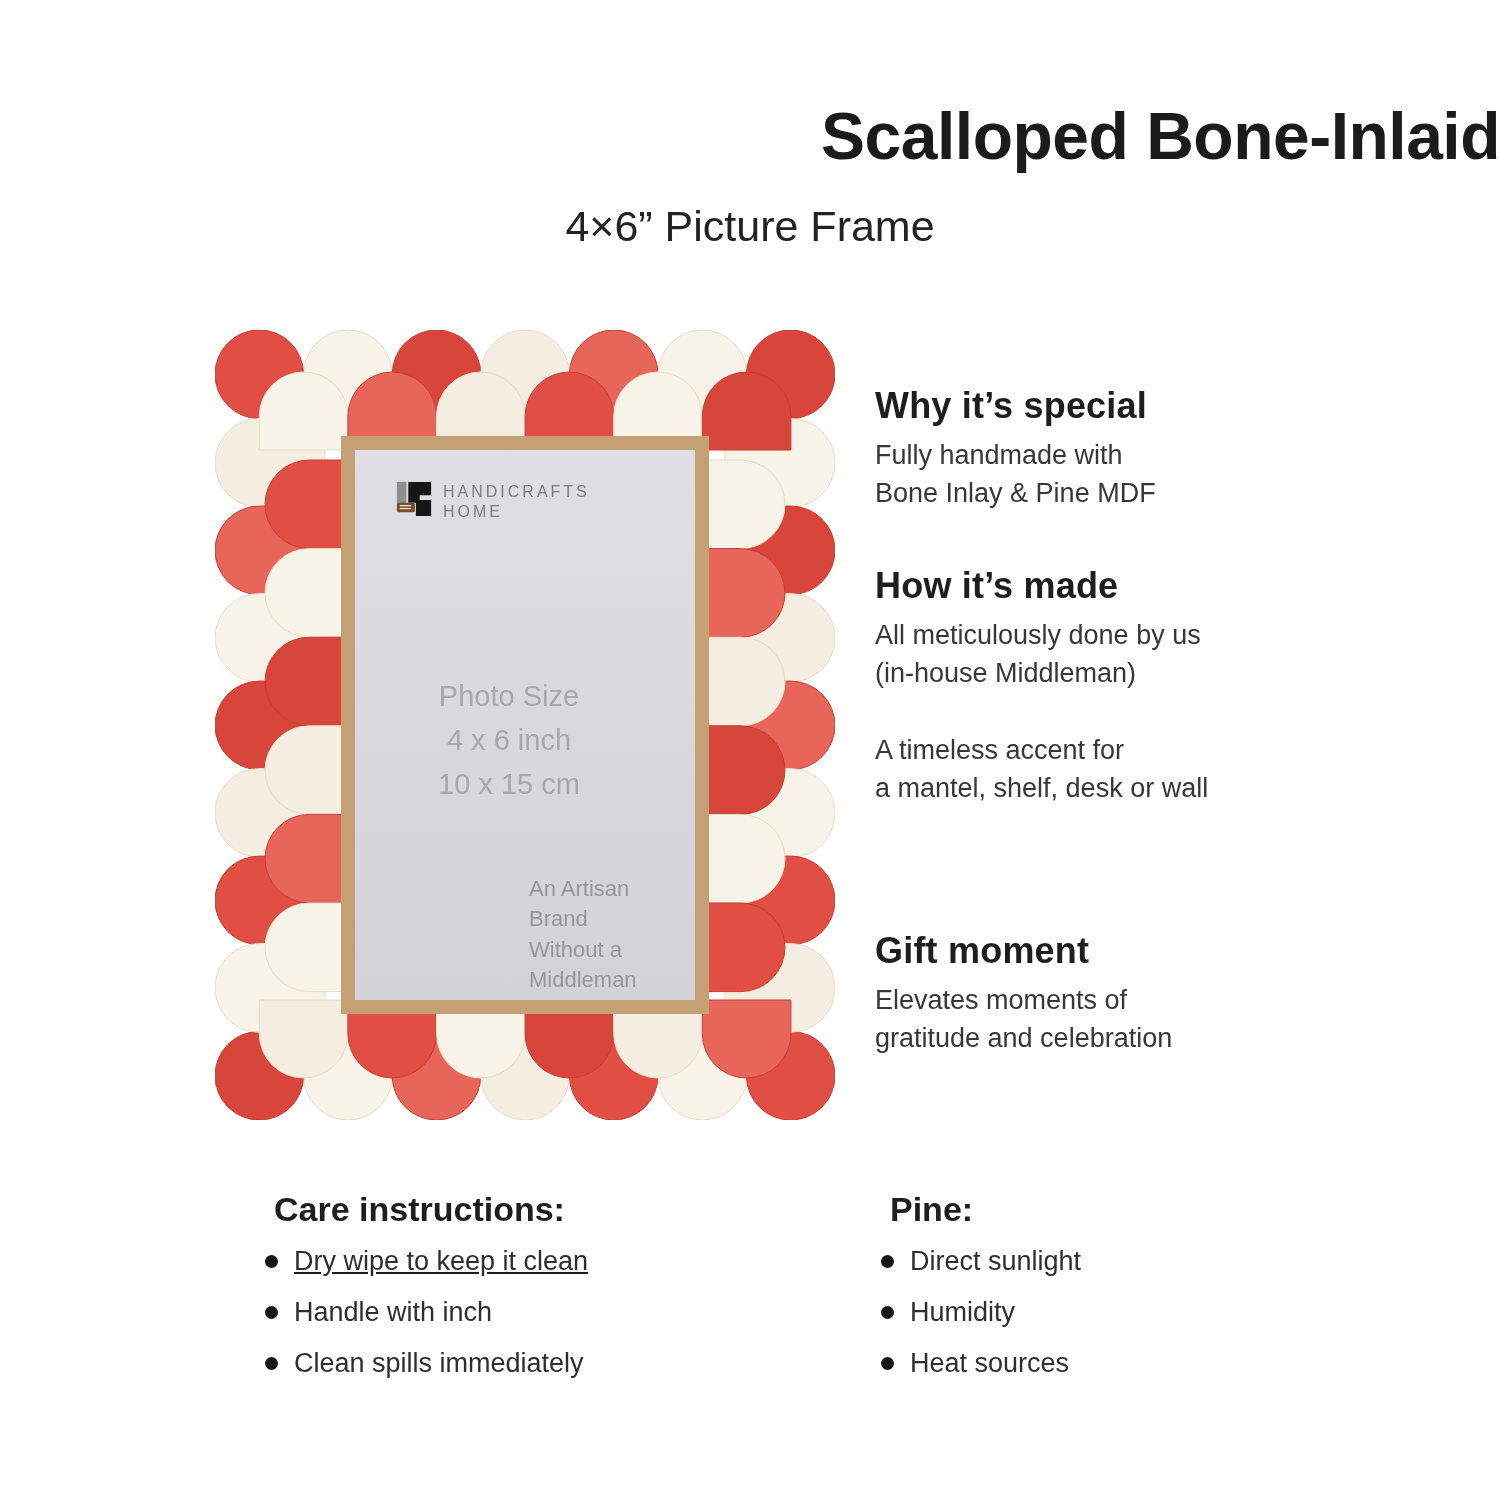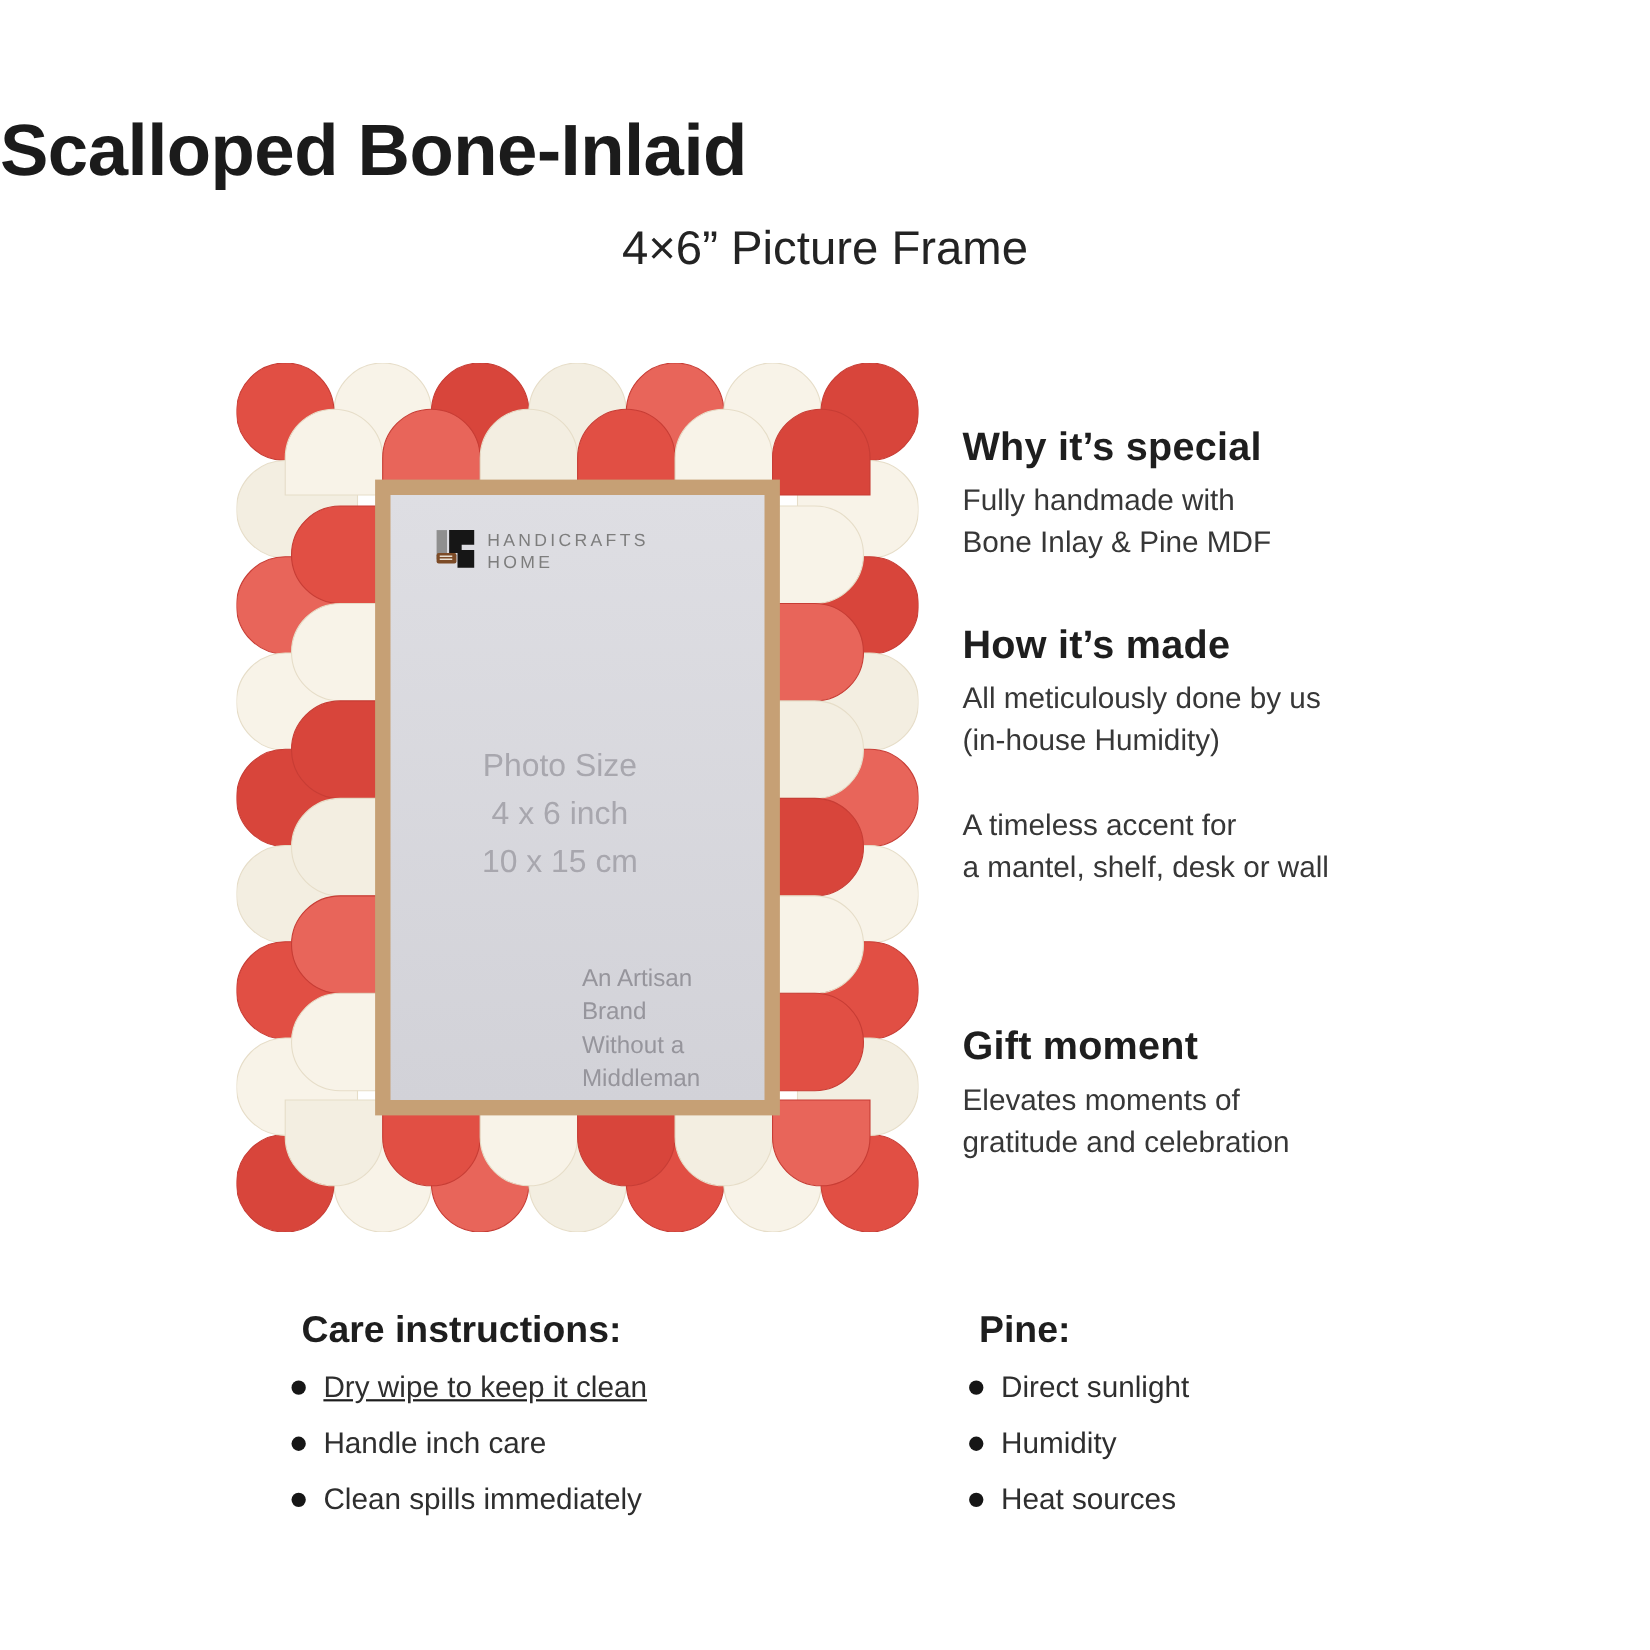--- a/index.html
+++ b/index.html
@@ -1,21 +1,21 @@
 <!DOCTYPE html>
 <html><head>
 <meta charset="utf-8">
 <style>
   html,body{margin:0;padding:0;}
   body{
     width:1500px;height:1500px;position:relative;background:#ffffff;
     font-family:"Liberation Sans", sans-serif;color:#1d1d1d;overflow:hidden;
   }
   .title{
-    position:absolute;left:0;right:0;top:98px;text-align:left;
+    position:absolute;left:0;right:0;top:98px;text-align:right;
     font-size:66px;font-weight:800;letter-spacing:-0.5px;color:#1b1b1b;margin:0;
   }
   .subtitle{
     position:absolute;left:0;right:0;top:202px;text-align:center;
     font-size:43px;font-weight:400;color:#232323;
   }
   
   .frame{position:absolute;left:215px;top:330px;width:620px;height:790px;}
   .frame svg.frame-svg{position:absolute;inset:0;}
   .photo{position:absolute;left:156px;top:120px;width:276px;height:550px;}
@@ -154,42 +154,42 @@
 
 <section>
   <div class="feature" style="top:385px;">
     <h2>Why it’s special</h2>
     <p>Fully handmade with
 Bone Inlay &amp; Pine MDF</p>
   </div>
   <div class="feature" style="top:565px;">
     <h2>How it’s made</h2>
     <p>All meticulously done by us
-(in-house Humidity)</p>
+(in-house Middleman)</p>
   </div>
   <div class="feature" style="top:722px;">
     <p>A timeless accent for
 a mantel, shelf, desk or wall</p>
   </div>
   <div class="feature" style="top:930px;">
     <h2>Gift moment</h2>
     <p>Elevates moments of
 gratitude and celebration</p>
   </div>
 </section>
 
 <section>
   <h2 class="sec-heading" style="left:262px;top:1178px;">Care instructions:</h2>
   <div class="bullet-row" style="left:265px;top:1243px;text-decoration:underline;">
     <span class="dot"></span>
     <span class="bullet-text">Dry wipe to keep it clean</span>
   </div>
   <div class="bullet-row" style="left:265px;top:1294px;">
     <span class="dot"></span>
-    <span class="bullet-text">Handle inch care</span>
+    <span class="bullet-text">Handle with inch</span>
   </div>
   <div class="bullet-row" style="left:265px;top:1345px;">
     <span class="dot"></span>
     <span class="bullet-text">Clean spills immediately</span>
   </div>
 </section>
 
 <section>
   <h2 class="sec-heading" style="left:878px;top:1178px;">Pine:</h2>
   <div class="bullet-row" style="left:881px;top:1243px;">

